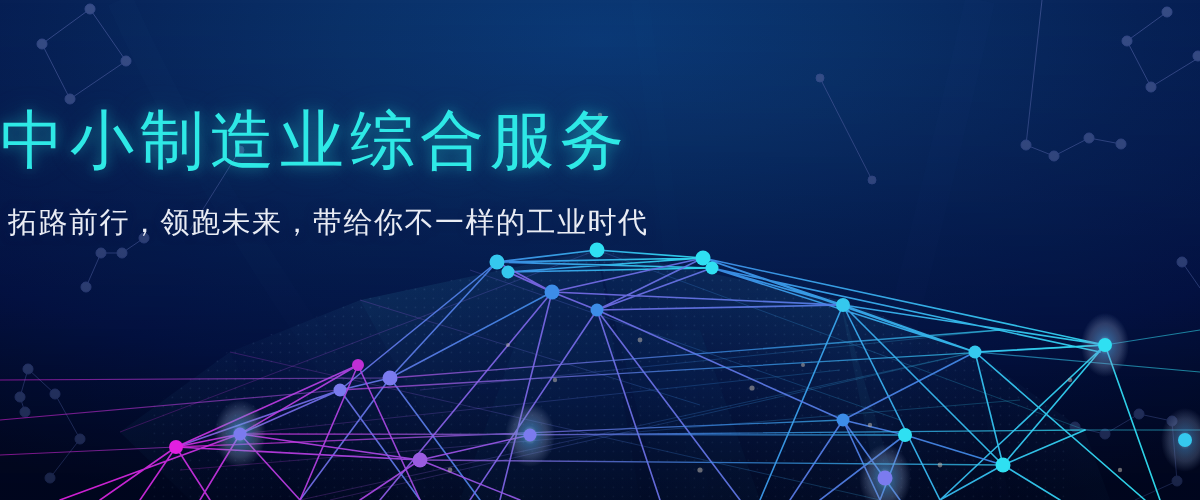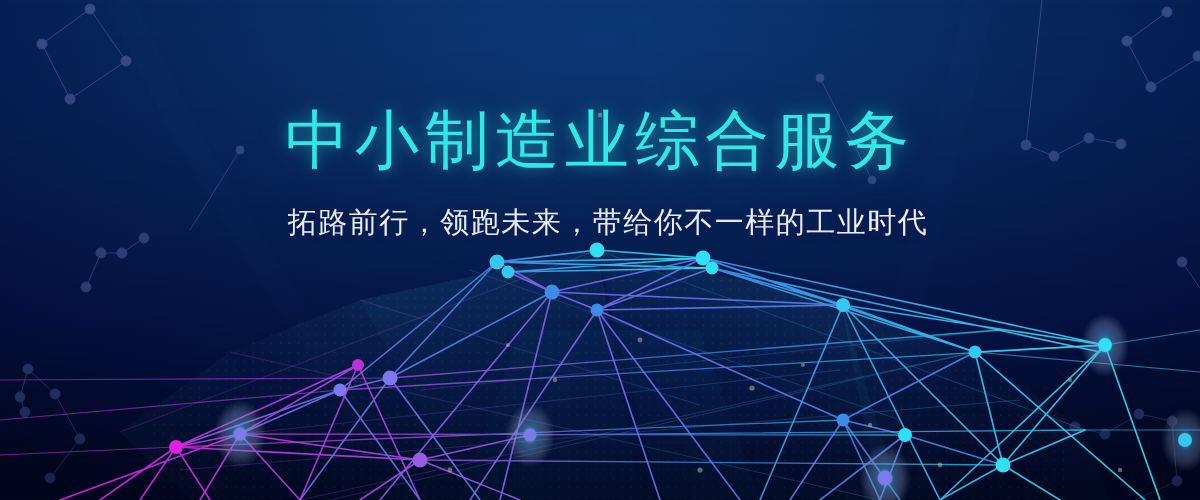--- a/index.html
+++ b/index.html
@@ -24,21 +24,21 @@
     display: block;
   }
   #text-layer {
     position: absolute;
     left: 0;
     top: 0;
     width: 952px;
     height: 500px;
     z-index: 5;
     pointer-events: none;
-    text-align: center;
+    text-align: left;
   }
   #banner-title {
     position: absolute;
     left: 0;
     top: 108px;
     width: 1200px;
     margin: 0;
     font-size: 64px;
     font-weight: 400;
     letter-spacing: 6px;

